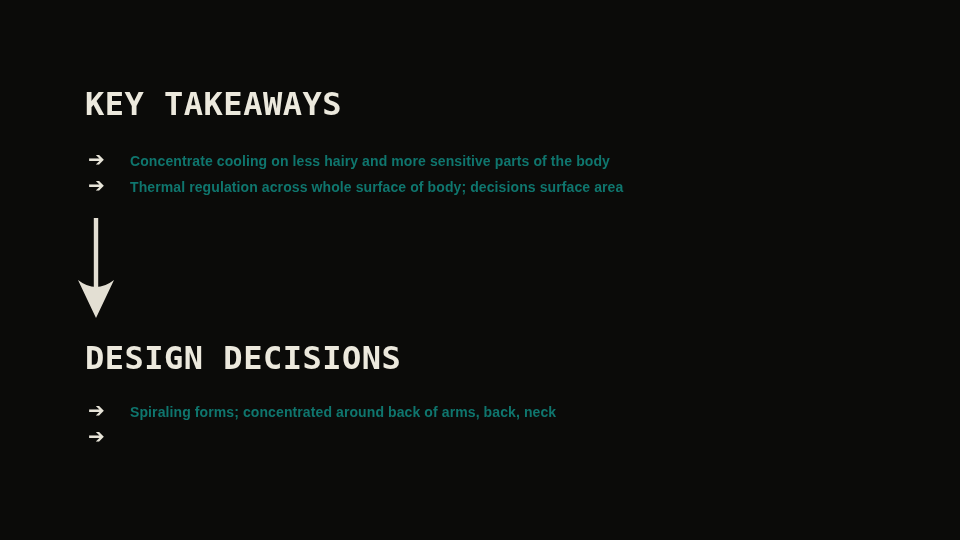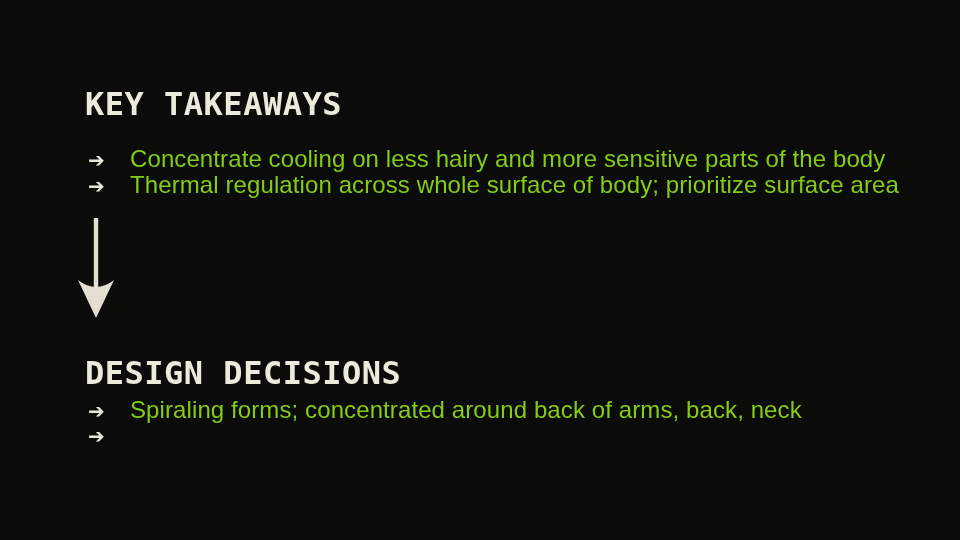--- a/index.html
+++ b/index.html
@@ -22,21 +22,21 @@
     margin: 0;
     font-family: "DejaVu Sans Mono", monospace;
     font-weight: bold;
     font-size: 32px;
     line-height: 32px;
     letter-spacing: 0.5px;
     color: #ece9dd;
     white-space: nowrap;
   }
   .heading-top    { top: 88px; }
-  .heading-bottom { top: 342px; margin-top: 15px; }
+  .heading-bottom { top: 342px; }
 
   .bullet-list {
     position: absolute;
     left: 88px;
     margin: 0;
     padding: 0;
     list-style: none;
   }
   .list-top    { top: 146px; }
   .list-bottom { top: 397px; }
@@ -48,24 +48,25 @@
     line-height: 26px;
   }
   .bullet-marker {
     flex: 0 0 42px;
     width: 42px;
     font-family: "DejaVu Sans", sans-serif;
     font-size: 20px;
     color: #e8e5d9;
   }
   .bullet-text {
-    font-size: 24px;
-    color: #84cc16;
+    font-size: 14px;
+    color: #0f766e;
     white-space: nowrap;
     letter-spacing: 0.1px;
+    font-weight: bold;
   }
   .flow-arrow {
     position: absolute;
     left: 77px;
     top: 218px;
     width: 38px;
     height: 100px;
   }
 </style>
 </head>
@@ -75,21 +76,21 @@
 
   <h1 class="slide-heading heading-top">KEY TAKEAWAYS</h1>
 
   <ul class="bullet-list list-top">
     <li class="bullet-row">
       <span class="bullet-marker">➔</span>
       <span class="bullet-text">Concentrate cooling on less hairy and more sensitive parts of the body</span>
     </li>
     <li class="bullet-row">
       <span class="bullet-marker">➔</span>
-      <span class="bullet-text">Thermal regulation across whole surface of body; prioritize surface area</span>
+      <span class="bullet-text">Thermal regulation across whole surface of body; decisions surface area</span>
     </li>
   </ul>
 
   <svg class="flow-arrow" viewBox="0 0 38 100" xmlns="http://www.w3.org/2000/svg" aria-hidden="true">
     <rect x="16.8" y="0" width="4.4" height="70" fill="#e3dfd3"></rect>
     <path d="M1 62 Q19 76 37 62 L19 100 Z" fill="#e3dfd3"></path>
   </svg>
 
   <h1 class="slide-heading heading-bottom">DESIGN DECISIONS</h1>
 

